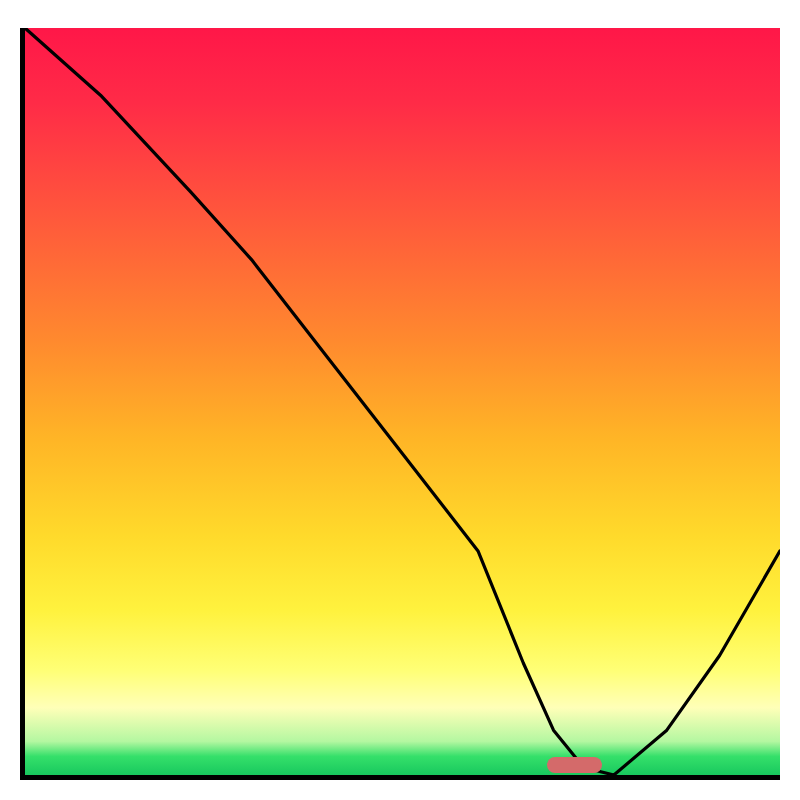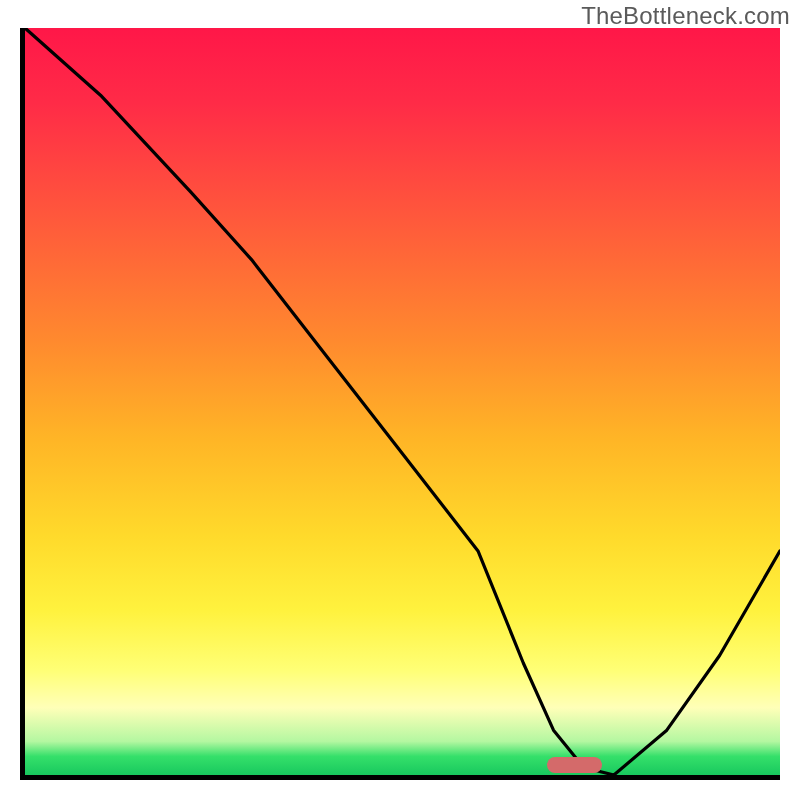--- a/index.html
+++ b/index.html
@@ -69,21 +69,20 @@
     border-radius: 8px;
     
     left: 522px;
     bottom: 2px;
   }
 </style>
 </head>
 <body>
 
 <div class="container">
-  <div class="watermark">TheBottleneck.com</div>
 
   <div class="plot-area">
     <div class="gradient-bg"></div>
 
     <svg class="curve-svg" viewBox="0 0 755 747" preserveAspectRatio="none">
 
       <path id="curvePath" fill="none" stroke="#000" stroke-width="3.2" stroke-linecap="round" stroke-linejoin="round" d="M0.0 0.0 L75.5 67.2 L166.1 164.3 L226.5 231.6 L302.0 328.7 L377.5 425.8 L453.0 522.9 L498.3 635.0 L528.5 702.2 L558.7 739.5 L588.9 747.0 L641.8 702.2 L694.6 627.5 L755.0 522.9"></path>
     </svg>
 
     <div class="marker"></div>

